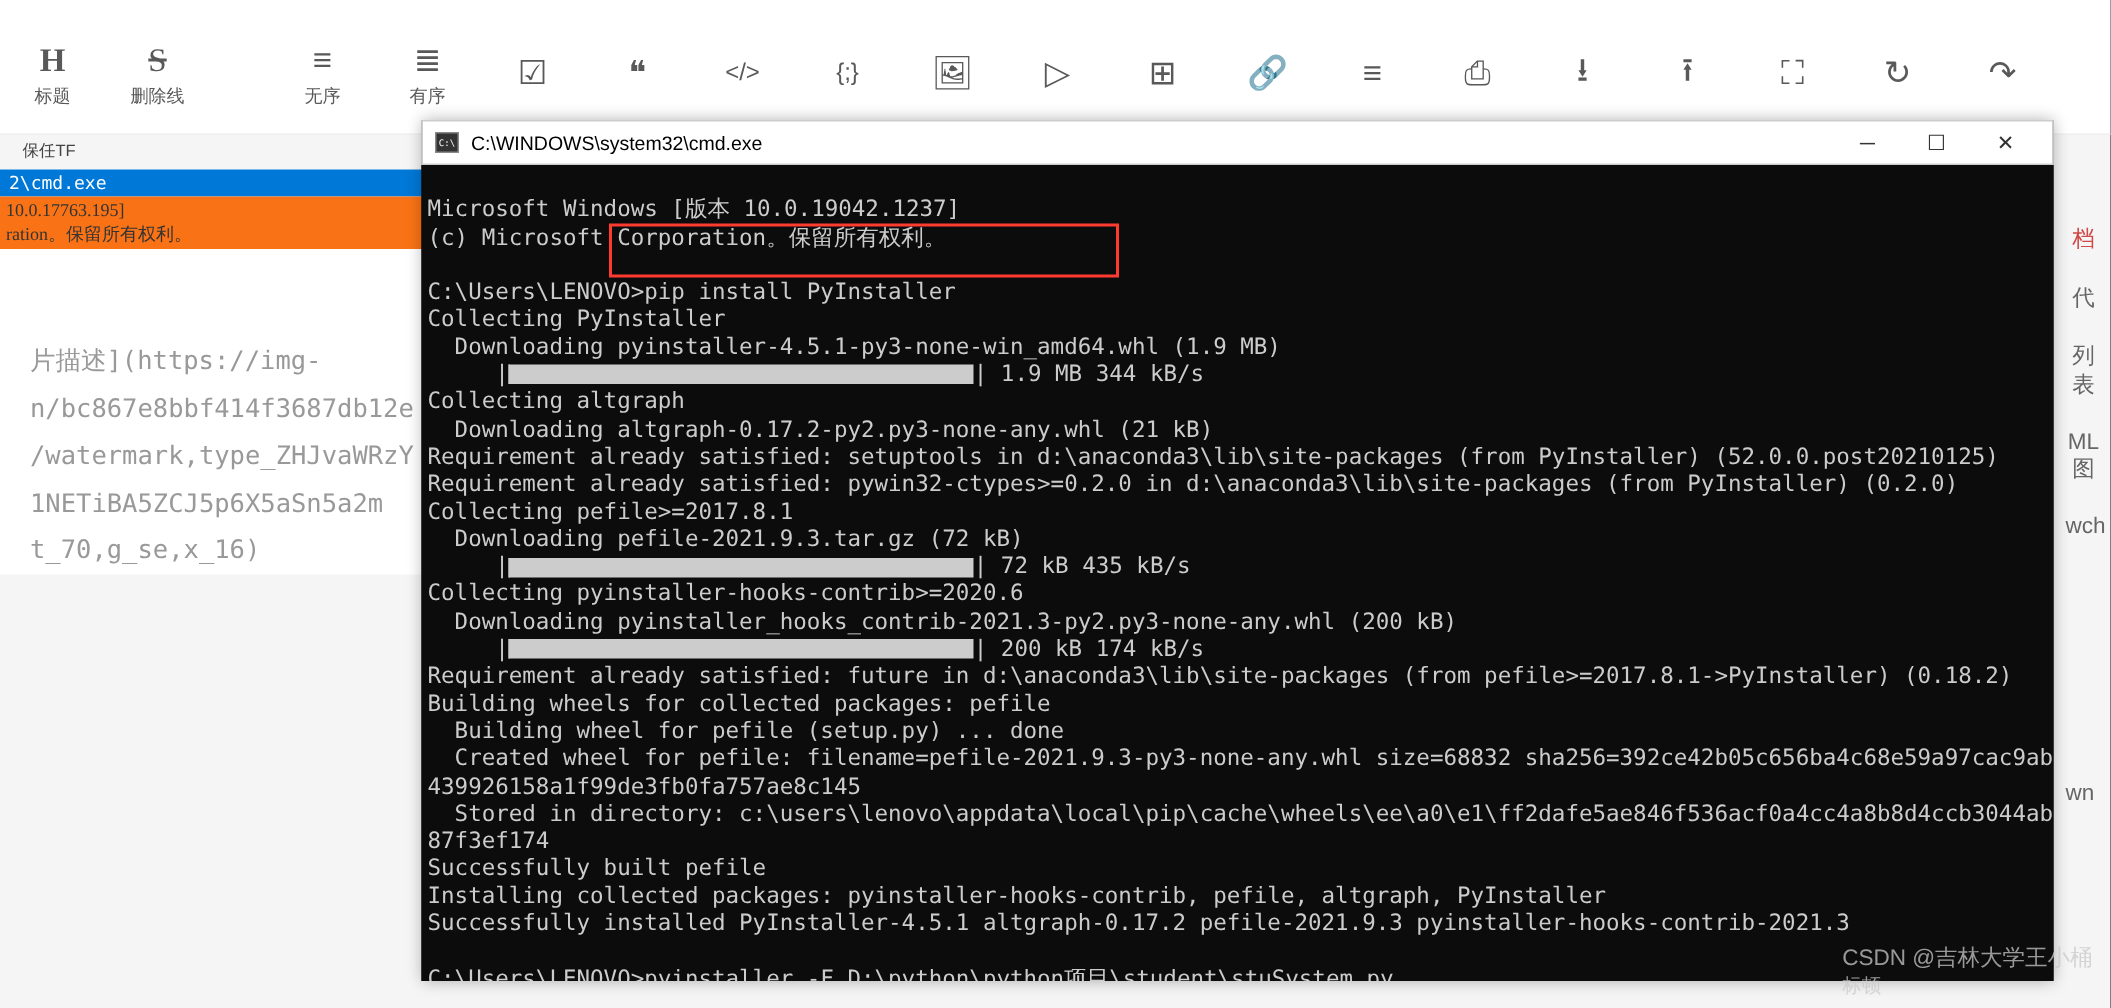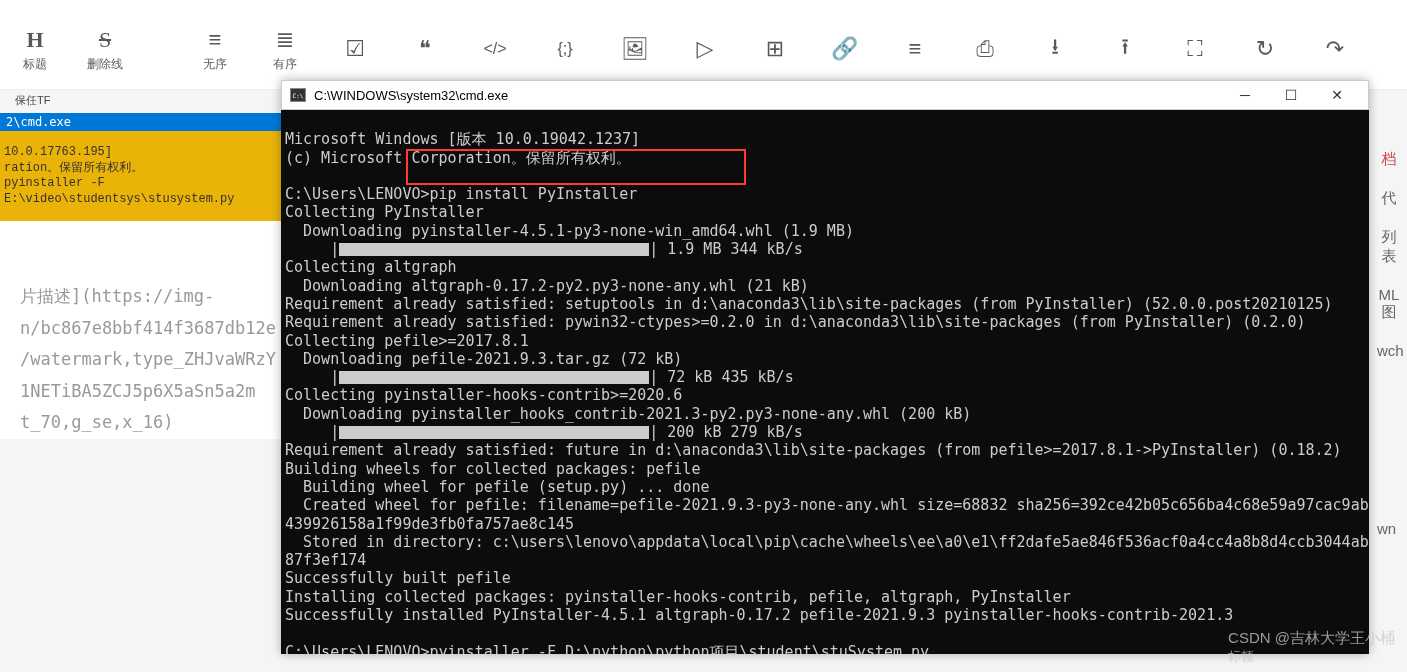--- a/index.html
+++ b/index.html
@@ -52,26 +52,26 @@
   background: #fff;
 }
 .sel-bar {
   background: #0078d7;
   color: #fff;
   padding: 2px 6px;
   font-size: 12px;
   font-family: "SimSun", monospace;
 }
 .mini-console {
-  font-family: Liberation Mono, monospace;
+  font-family: Liberation Serif, serif;
   font-size: 12px;
   color: #333;
-  padding: 14px 4px;
+  padding: 2px 4px;
   line-height: 1.3;
-  background: #eab308;
+  background: #f97316;
 }
 .md-text {
   margin-top: 60px;
   padding: 0 20px;
   font-family: monospace;
   font-size: 17px;
   color: #999;
   line-height: 1.85;
   white-space: pre-wrap;
   word-break: break-all;
@@ -255,21 +255,20 @@
 </div>
 
 <div class="partial-small">保任TF</div>
 
 <div class="left-panel">
   <div class="sel-bar">2\cmd.exe</div>
   <div class="mini-console">
     <div>10.0.17763.195]</div>
     <div>ration。保留所有权利。</div>
     <div></div>
-    <div>pyinstaller -F E:\video\studentsys\stusystem.py</div>
   </div>
   <div class="md-text">片描述](https://img-
 n/bc867e8bbf414f3687db12e
 /watermark,type_ZHJvaWRzY
 1NETiBA5ZCJ5p6X5aSn5a2m
 t_70,g_se,x_16)</div>
 </div>
 
 <div class="cmd-window">
   <div class="titlebar">
@@ -291,21 +290,21 @@
 <span>     |</span><span class="progress-bar"></span><span>| 1.9 MB 344 kB/s</span>
 <span>Collecting altgraph</span>
 <span>  Downloading altgraph-0.17.2-py2.py3-none-any.whl (21 kB)</span>
 <span>Requirement already satisfied: setuptools in d:\anaconda3\lib\site-packages (from PyInstaller) (52.0.0.post20210125)</span>
 <span>Requirement already satisfied: pywin32-ctypes&gt;=0.2.0 in d:\anaconda3\lib\site-packages (from PyInstaller) (0.2.0)</span>
 <span>Collecting pefile&gt;=2017.8.1</span>
 <span>  Downloading pefile-2021.9.3.tar.gz (72 kB)</span>
 <span>     |</span><span class="progress-bar"></span><span>| 72 kB 435 kB/s</span>
 <span>Collecting pyinstaller-hooks-contrib&gt;=2020.6</span>
 <span>  Downloading pyinstaller_hooks_contrib-2021.3-py2.py3-none-any.whl (200 kB)</span>
-<span>     |</span><span class="progress-bar"></span><span>| 200 kB 279 kB/s</span>
+<span>     |</span><span class="progress-bar"></span><span>| 200 kB 174 kB/s</span>
 <span>Requirement already satisfied: future in d:\anaconda3\lib\site-packages (from pefile&gt;=2017.8.1-&gt;PyInstaller) (0.18.2)</span>
 <span>Building wheels for collected packages: pefile</span>
 <span>  Building wheel for pefile (setup.py) ... done</span>
 <span>  Created wheel for pefile: filename=pefile-2021.9.3-py3-none-any.whl size=68832 sha256=392ce42b05c656ba4c68e59a97cac9ab</span>
 <span>439926158a1f99de3fb0fa757ae8c145</span>
 <span>  Stored in directory: c:\users\lenovo\appdata\local\pip\cache\wheels\ee\a0\e1\ff2dafe5ae846f536acf0a4cc4a8b8d4ccb3044ab</span>
 <span>87f3ef174</span>
 <span>Successfully built pefile</span>
 <span>Installing collected packages: pyinstaller-hooks-contrib, pefile, altgraph, PyInstaller</span>
 <span>Successfully installed PyInstaller-4.5.1 altgraph-0.17.2 pefile-2021.9.3 pyinstaller-hooks-contrib-2021.3</span>

